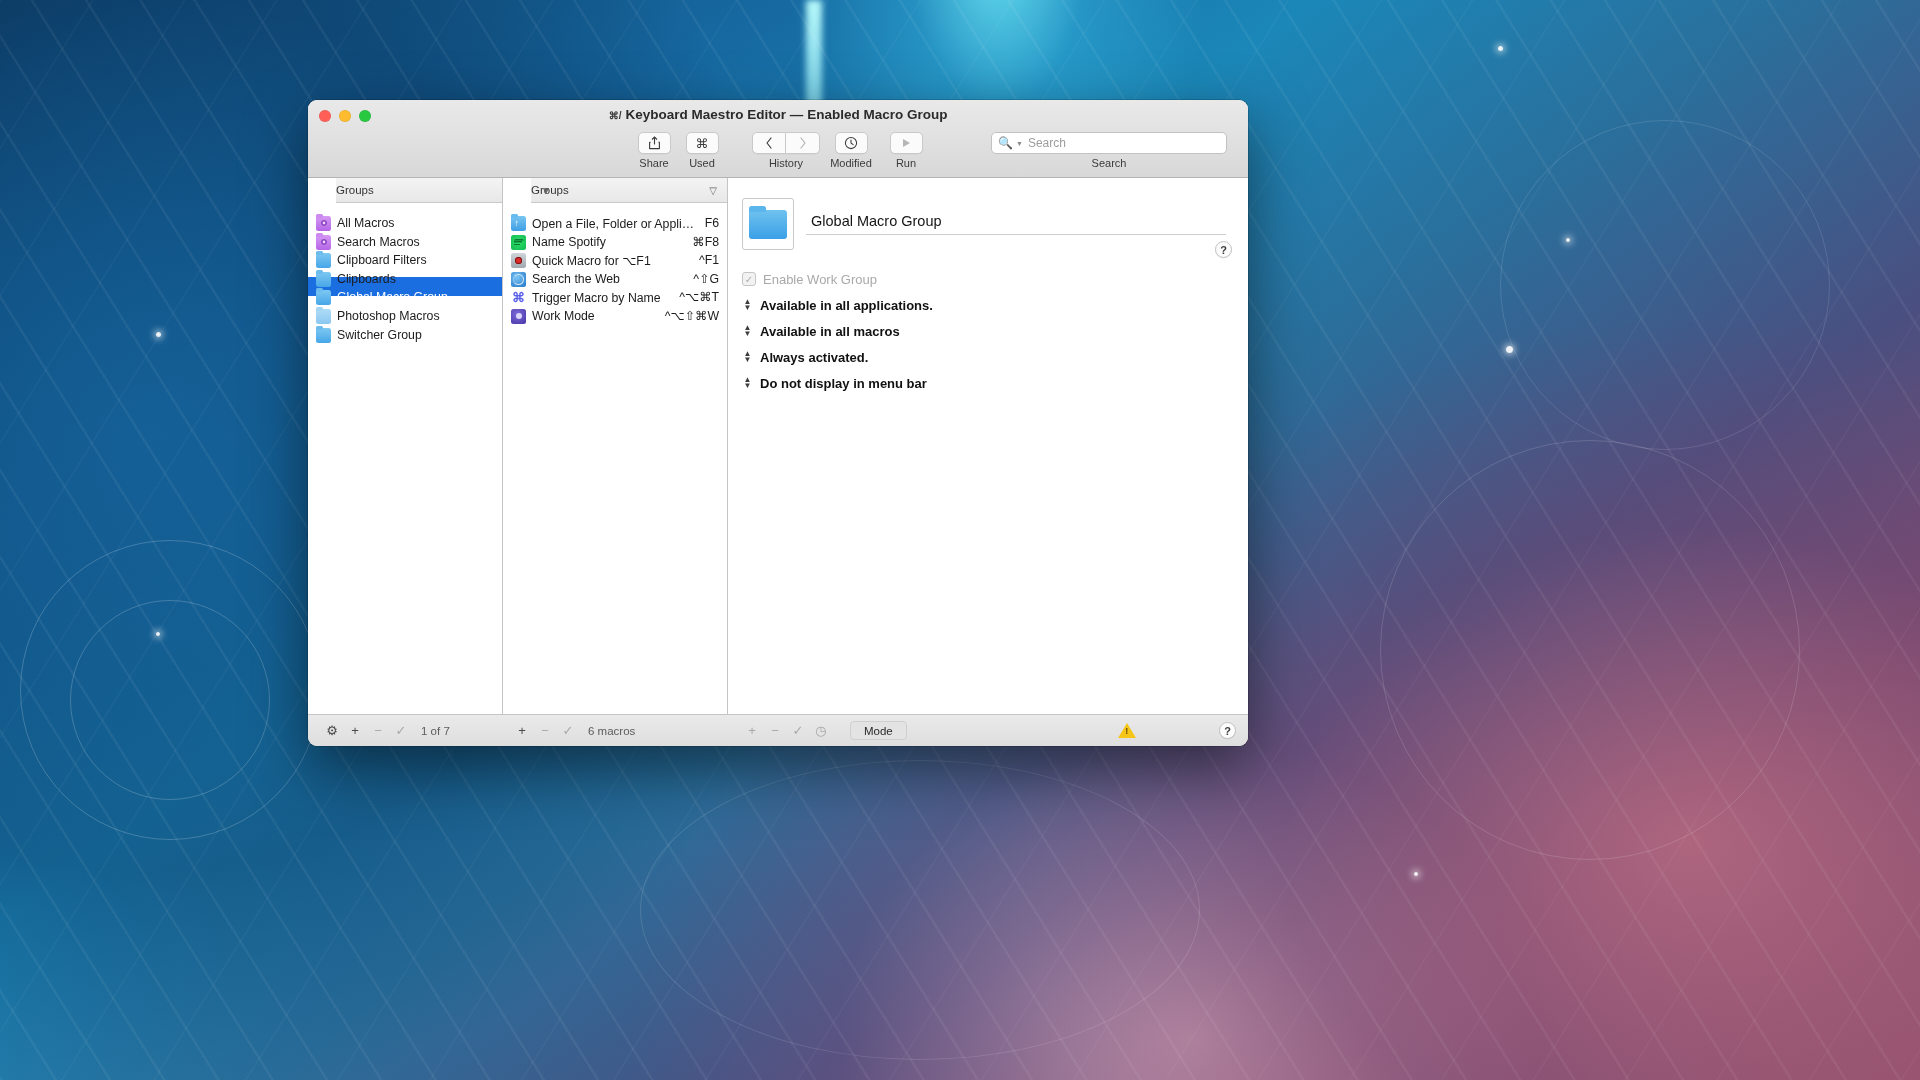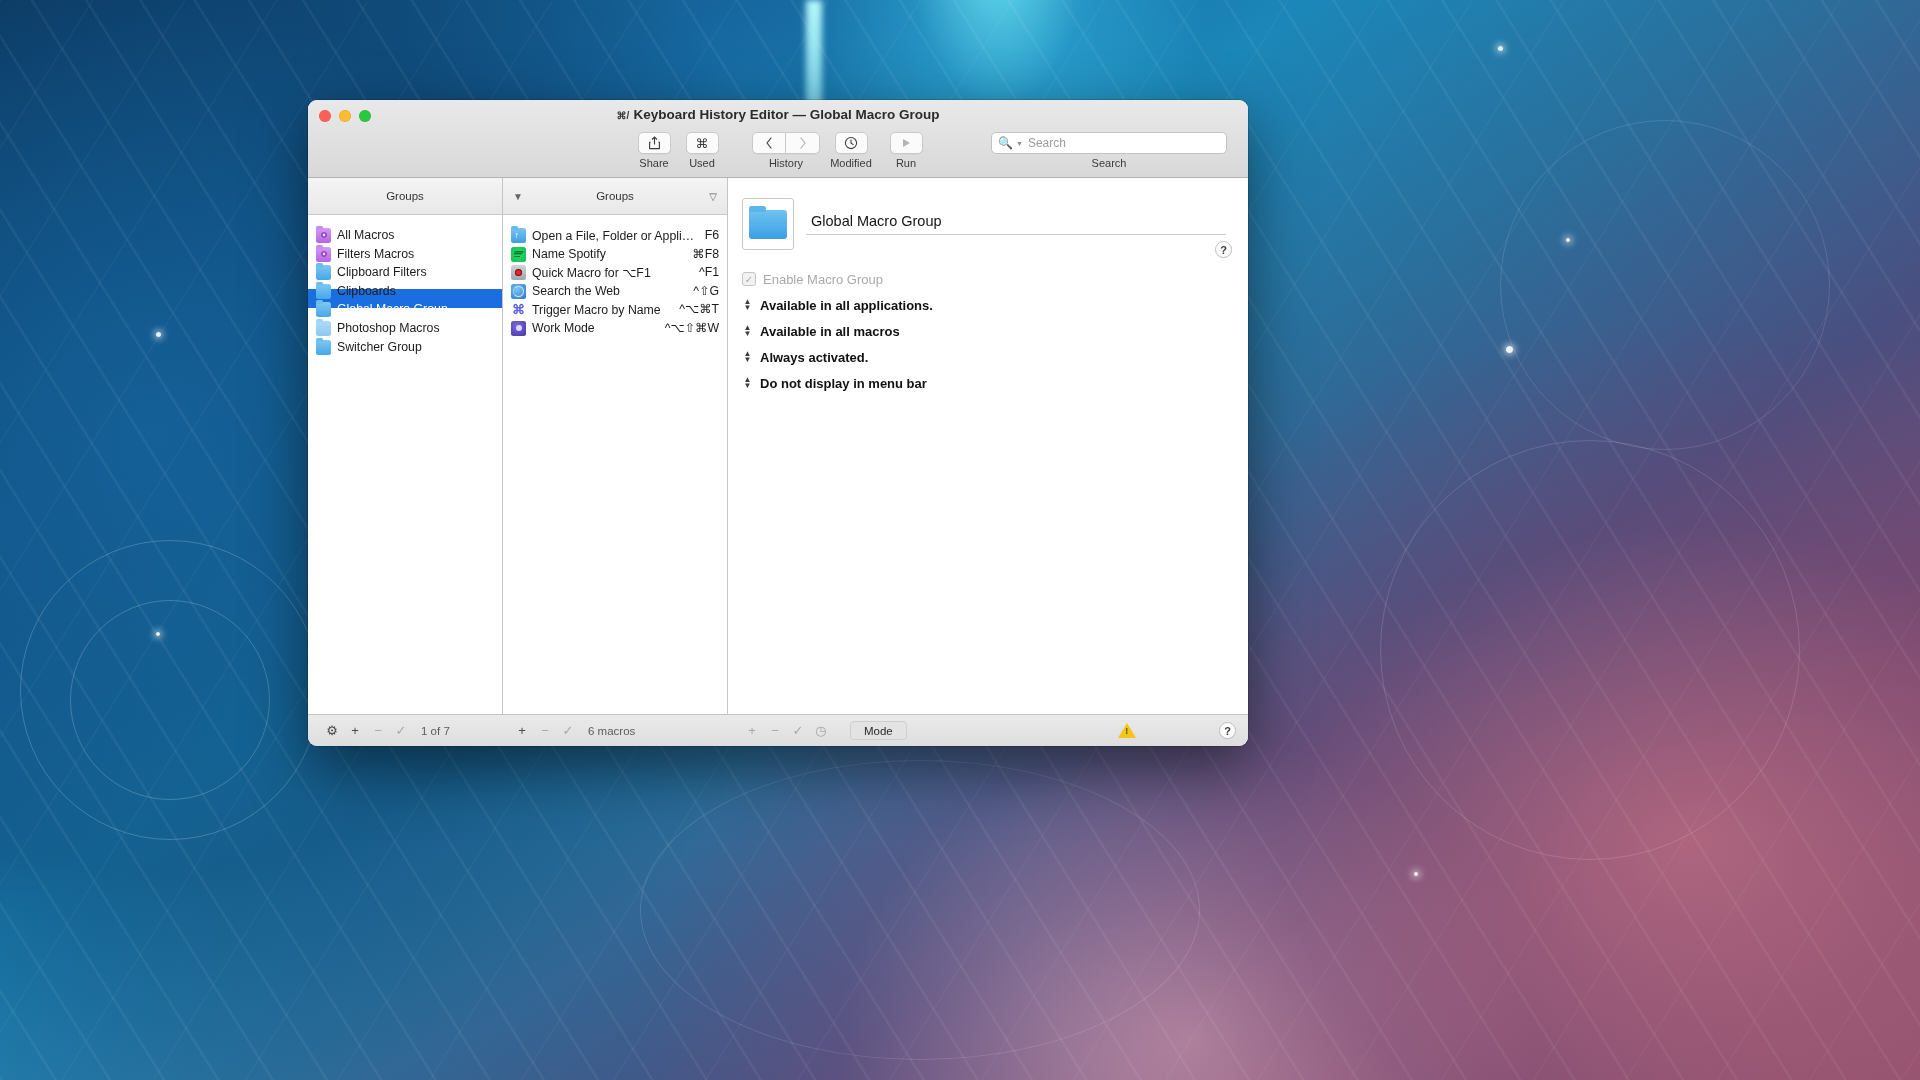--- a/index.html
+++ b/index.html
@@ -143,26 +143,27 @@
   .search-input::placeholder { color: #9c9c9c; }
 
   
   .wbody { flex: 1; display: flex; background: #fff; min-height: 0; }
 
   .col-groups { width: 195px; border-right: 0.5px solid #c4c4c4; display: flex; flex-direction: column; }
   .col-macros { width: 225px; border-right: 0.5px solid #c4c4c4; display: flex; flex-direction: column; }
   .col-detail { flex: 1; display: flex; flex-direction: column; background: #fff; }
 
   .colhead {
-    height: 37px; flex: none;
+    height: 25px; flex: none;
     background: linear-gradient(to bottom, #f4f4f4, #e8e8e8);
     border-bottom: 0.5px solid #c9c9c9;
-    display: flex; align-items: center; justify-content: center;
+    display: flex; align-items: center; justify-content: flex-start;
     font-size: 11.5px; color: #333;
     position: relative;
+    margin-left: 28px;
   }
   .colhead .sortglyph { position: absolute; font-size: 10px; color: #666; }
   .colhead .sortglyph.left { left: 10px; }
   .colhead .sortglyph.right { right: 10px; }
 
   .listbody { flex: 1; overflow: hidden; background: #fff; }
 
   .grow, .mrow {
     display: flex; align-items: flex-start;
     height: 18.6px; padding: 13px 4px 0 8px;
@@ -357,21 +358,21 @@
 
   <div class="titlebar">
     <div class="traffic">
       <div class="light red"></div>
       <div class="light yellow"></div>
       <div class="light green"></div>
     </div>
 
     <div class="wtitle">
       <span class="km-badge">⌘/</span>
-      <span>Keyboard History Editor — Global Macro Group</span>
+      <span>Keyboard Maestro Editor — Enabled Macro Group</span>
     </div>
 
     <div class="toolbar">
       <div class="tb-spacer"></div>
 
       <div class="tb-item">
         <div class="tb-btn">
           <svg width="13" height="14" viewBox="0 0 13 14" fill="none" stroke="#3b3b3b" stroke-width="1.1">
             <path d="M6.5 1.2 V8.6"></path>
               <path d="M4 3.5 L6.5 1 L9 3.5"></path>
@@ -446,21 +447,21 @@
       <div class="colhead">
         <span>Groups</span>
       </div>
       <div class="listbody">
         <div class="grow">
           <span class="gicon folder-purple"></span>
           <span class="gname">All Macros</span>
         </div>
         <div class="grow">
           <span class="gicon folder-purple"></span>
-          <span class="gname">Filters Macros</span>
+          <span class="gname">Search Macros</span>
         </div>
         <div class="grow">
           <span class="gicon folder-blue"></span>
           <span class="gname">Clipboard Filters</span>
         </div>
         <div class="grow">
           <span class="gicon folder-blue"></span>
           <span class="gname">Clipboards</span>
         </div>
         <div class="grow selected">
@@ -536,21 +537,21 @@
         <div class="grp-header">
           <div class="grp-iconbox">
             <div class="bigfolder"></div>
           </div>
           <input class="namefield" type="text" value="Global Macro Group" style="">
         </div>
 
         <div class="opt-list">
           <div class="opt-row disabled">
             <span class="chk">✓</span>
-            <span>Enable Macro Group</span>
+            <span>Enable Work Group</span>
           </div>
           <div class="opt-row bold">
             <span class="stepper">
                 <span>▲</span>
                 <span>▼</span>
               </span>
             <span>Available in all applications.</span>
           </div>
           <div class="opt-row bold">
             <span class="stepper">

